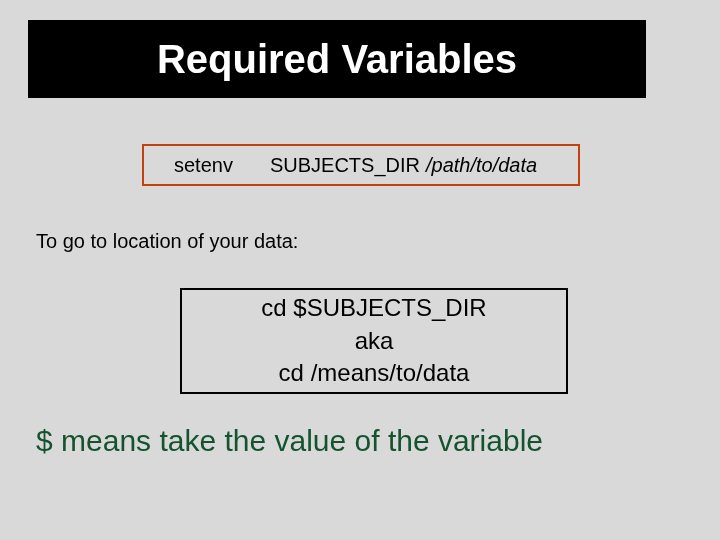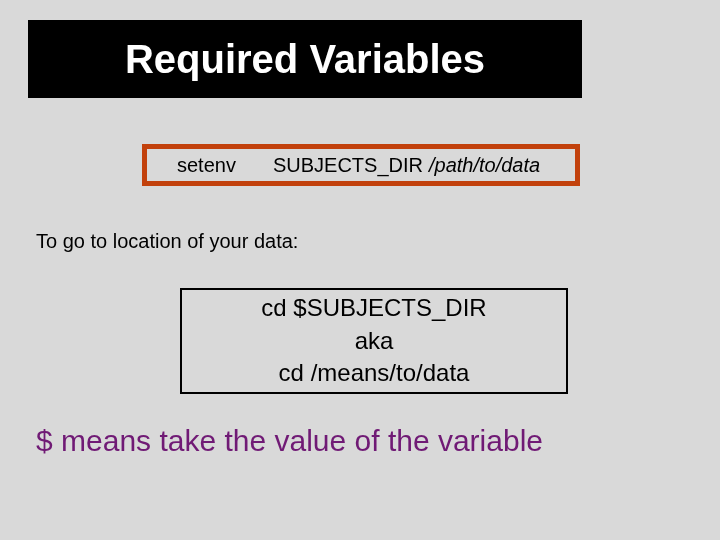--- a/index.html
+++ b/index.html
@@ -8,39 +8,39 @@
     height: 540px;
     background: #d9d9d9;
     font-family: Arial, Helvetica, sans-serif;
     overflow: hidden;
     position: relative;
   }
   .title-band {
     position: absolute;
     left: 28px;
     top: 20px;
-    width: 554px;
+    width: 618px;
     height: 78px;
     background: #000000;
     display: flex;
     align-items: center;
     justify-content: center;
   }
   .title-text {
     color: #ffffff;
     font-size: 40px;
     font-weight: bold;
   }
   .code-box-1 {
     position: absolute;
     left: 142px;
     top: 144px;
     width: 438px;
     height: 42px;
-    border: 5px solid #c2410c;
+    border: 2px solid #c2410c;
     background: #d9d9d9;
     display: flex;
     align-items: center;
     padding-left: 30px;
     font-size: 20px;
     color: #000000;
   }
   .code-box-1 .cmd { font-weight: normal; }
   .code-box-1 .var { margin-left: 37px; }
   .code-box-1 .path { margin-left: 6px; font-style: italic; }
@@ -65,21 +65,21 @@
     justify-content: center;
     font-size: 24px;
     color: #000000;
     line-height: 1.35;
   }
   .body-line-2 {
     position: absolute;
     left: 36px;
     top: 424px;
     font-size: 30px;
-    color: #701a75;
+    color: #14532d;
   }
 </style>
 </head>
 <body>
 
 <div class="title-band">
   <span class="title-text">Required Variables</span>
 </div>
 
 <div class="code-box-1">

